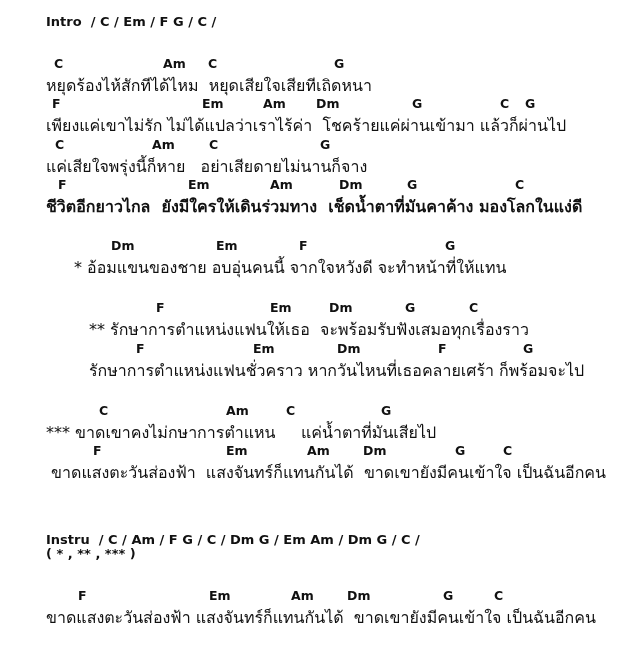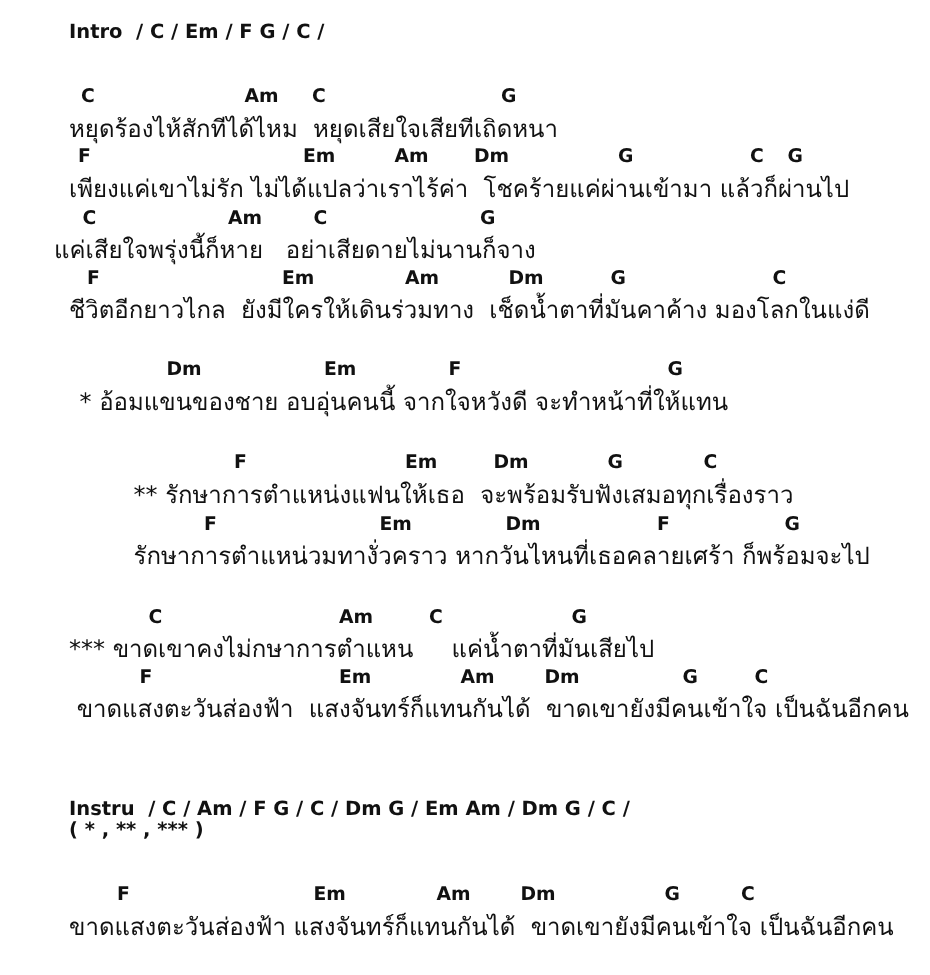--- a/index.html
+++ b/index.html
@@ -27,45 +27,45 @@
     <span class="chord" style="top: 96px; left: 263px;">Am</span>
     <span class="chord" style="top: 96px; left: 316px;">Dm</span>
     <span class="chord" style="top: 96px; left: 412px;">G</span>
     <span class="chord" style="top: 96px; left: 500px;">C</span>
     <span class="chord" style="top: 96px; left: 525px;">G</span>
     <div class="lyric" style="top: 113px; left: 46px; text-align: right;">เพียงแค่เขาไม่รัก ไม่ได้แปลว่าเราไร้ค่า  โชคร้ายแค่ผ่านเข้ามา แล้วก็ผ่านไป</div>
     <span class="chord" style="top: 137px; left: 55px;">C</span>
     <span class="chord" style="top: 137px; left: 152px;">Am</span>
     <span class="chord" style="top: 137px; left: 209px;">C</span>
     <span class="chord" style="top: 137px; left: 320px;">G</span>
-    <div class="lyric" style="top: 154px; left: 36px;">แค่เสียใจพรุ่งนี้ก็หาย   อย่าเสียดายไม่นานก็จาง</div>
+    <div class="lyric" style="top: 154px; left: 46px;">แค่เสียใจพรุ่งนี้ก็หาย   อย่าเสียดายไม่นานก็จาง</div>
     <span class="chord" style="top: 177px; left: 58px;">F</span>
     <span class="chord" style="top: 177px; left: 188px;">Em</span>
     <span class="chord" style="top: 177px; left: 270px;">Am</span>
     <span class="chord" style="top: 177px; left: 339px;">Dm</span>
     <span class="chord" style="top: 177px; left: 407px;">G</span>
     <span class="chord" style="top: 177px; left: 515px;">C</span>
-    <div class="lyric" style="top: 194px; left: 46px;">ชีวิตอีกยาวไกล  ยังมีใครให้เดินร่วมทาง  เช็ดน้ำตาที่มันคาค้าง มองโลกในแง่ดี</div>
+    <div class="lyric" style="top: 194px; left: 46px; font-weight: bold;">ชีวิตอีกยาวไกล  ยังมีใครให้เดินร่วมทาง  เช็ดน้ำตาที่มันคาค้าง มองโลกในแง่ดี</div>
     <span class="chord" style="top: 238px; left: 111px;">Dm</span>
     <span class="chord" style="top: 238px; left: 216px;">Em</span>
     <span class="chord" style="top: 238px; left: 299px;">F</span>
     <span class="chord" style="top: 238px; left: 445px;">G</span>
-    <div class="lyric" style="top: 255px; left: 53px;">* อ้อมแขนของชาย อบอุ่นคนนี้ จากใจหวังดี จะทำหน้าที่ให้แทน</div>
+    <div class="lyric" style="top: 255px; left: 74px;">* อ้อมแขนของชาย อบอุ่นคนนี้ จากใจหวังดี จะทำหน้าที่ให้แทน</div>
     <span class="chord" style="top: 300px; left: 156px;">F</span>
     <span class="chord" style="top: 300px; left: 270px;">Em</span>
     <span class="chord" style="top: 300px; left: 329px;">Dm</span>
     <span class="chord" style="top: 300px; left: 405px;">G</span>
     <span class="chord" style="top: 300px; left: 469px;">C</span>
     <div class="lyric" style="top: 317px; left: 89px;">** รักษาการตำแหน่งแฟนให้เธอ  จะพร้อมรับฟังเสมอทุกเรื่องราว</div>
     <span class="chord" style="top: 341px; left: 136px;">F</span>
     <span class="chord" style="top: 341px; left: 253px;">Em</span>
     <span class="chord" style="top: 341px; left: 337px;">Dm</span>
     <span class="chord" style="top: 341px; left: 438px;">F</span>
     <span class="chord" style="top: 341px; left: 523px;">G</span>
-    <div class="lyric" style="top: 358px; left: 89px;">รักษาการตำแหน่วมทางั่วคราว หากวันไหนที่เธอคลายเศร้า ก็พร้อมจะไป</div>
+    <div class="lyric" style="top: 358px; left: 89px;">รักษาการตำแหน่งแฟนชั่วคราว หากวันไหนที่เธอคลายเศร้า ก็พร้อมจะไป</div>
     <span class="chord" style="top: 403px; left: 99px;">C</span>
     <span class="chord" style="top: 403px; left: 226px;">Am</span>
     <span class="chord" style="top: 403px; left: 286px;">C</span>
     <span class="chord" style="top: 403px; left: 381px;">G</span>
     <div class="lyric" style="top: 420px; left: 46px;">*** ขาดเขาคงไม่กษาการตำแหน     แค่น้ำตาที่มันเสียไป</div>
     <span class="chord" style="top: 443px; left: 93px;">F</span>
     <span class="chord" style="top: 443px; left: 226px;">Em</span>
     <span class="chord" style="top: 443px; left: 307px;">Am</span>
     <span class="chord" style="top: 443px; left: 363px;">Dm</span>
     <span class="chord" style="top: 443px; left: 455px;">G</span>

